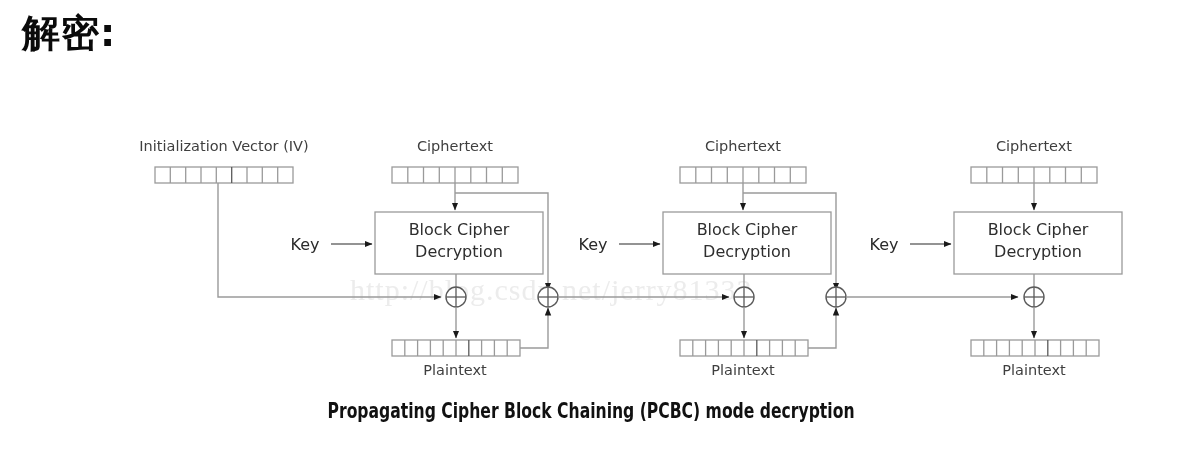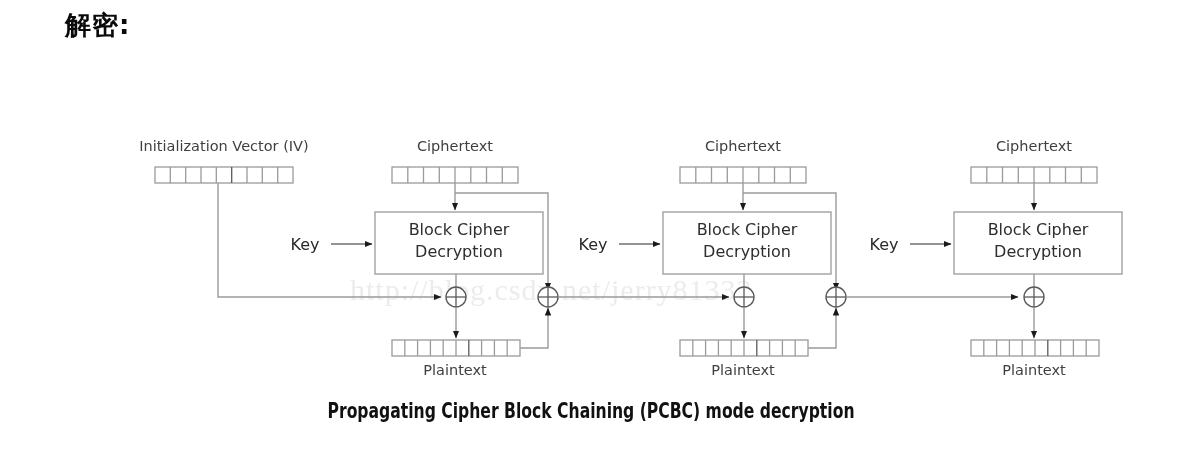--- a/index.html
+++ b/index.html
@@ -11,26 +11,25 @@
     width: 1182px;
     height: 460px;
     position: relative;
     font-family: "Liberation Sans", "DejaVu Sans", sans-serif;
     overflow: hidden;
   }
   #page-title {
     position: absolute;
     left: 22px;
     top: 8px;
-    font-size: 26px;
+    font-size: 38px;
     font-weight: 700;
     color: #0a0a0a;
     letter-spacing: 1px;
     font-family: "DejaVu Sans", "Liberation Sans", sans-serif;
-    margin-left: 43px;
   }
   #diagram {
     position: absolute;
     left: 0;
     top: 110px;
     width: 1182px;
     height: 350px;
   }
   #diagram svg {
     display: block;

